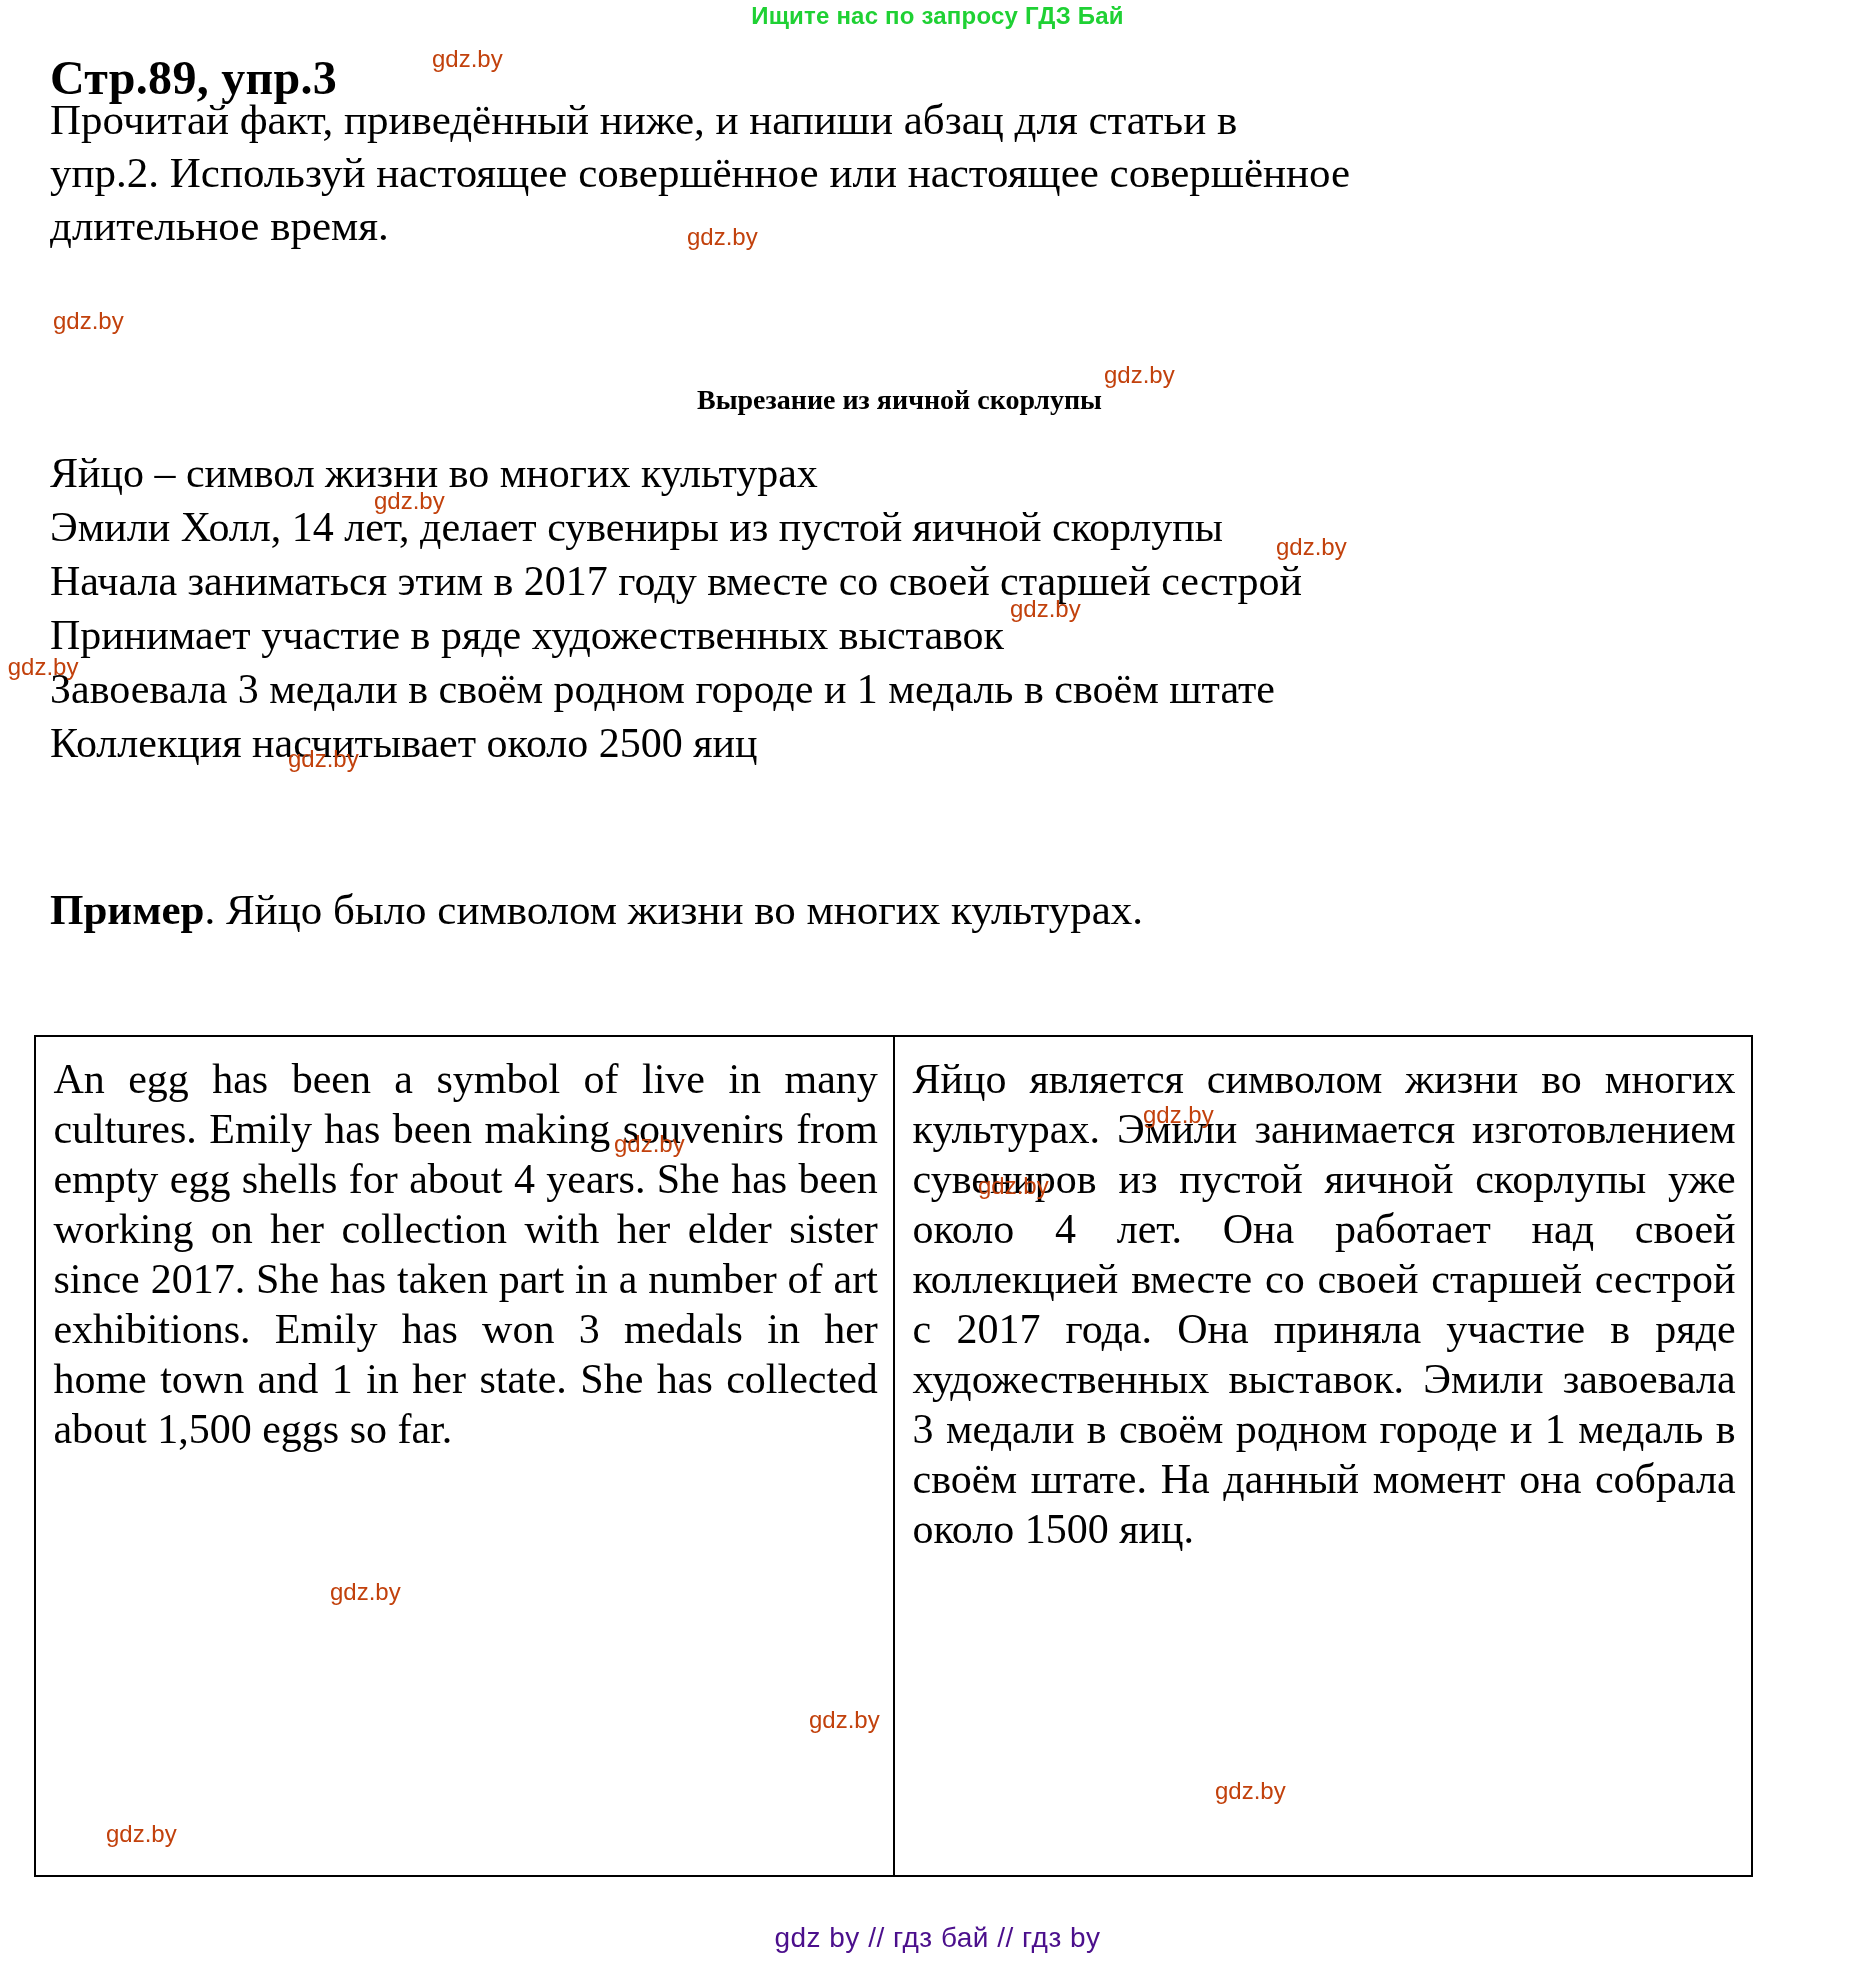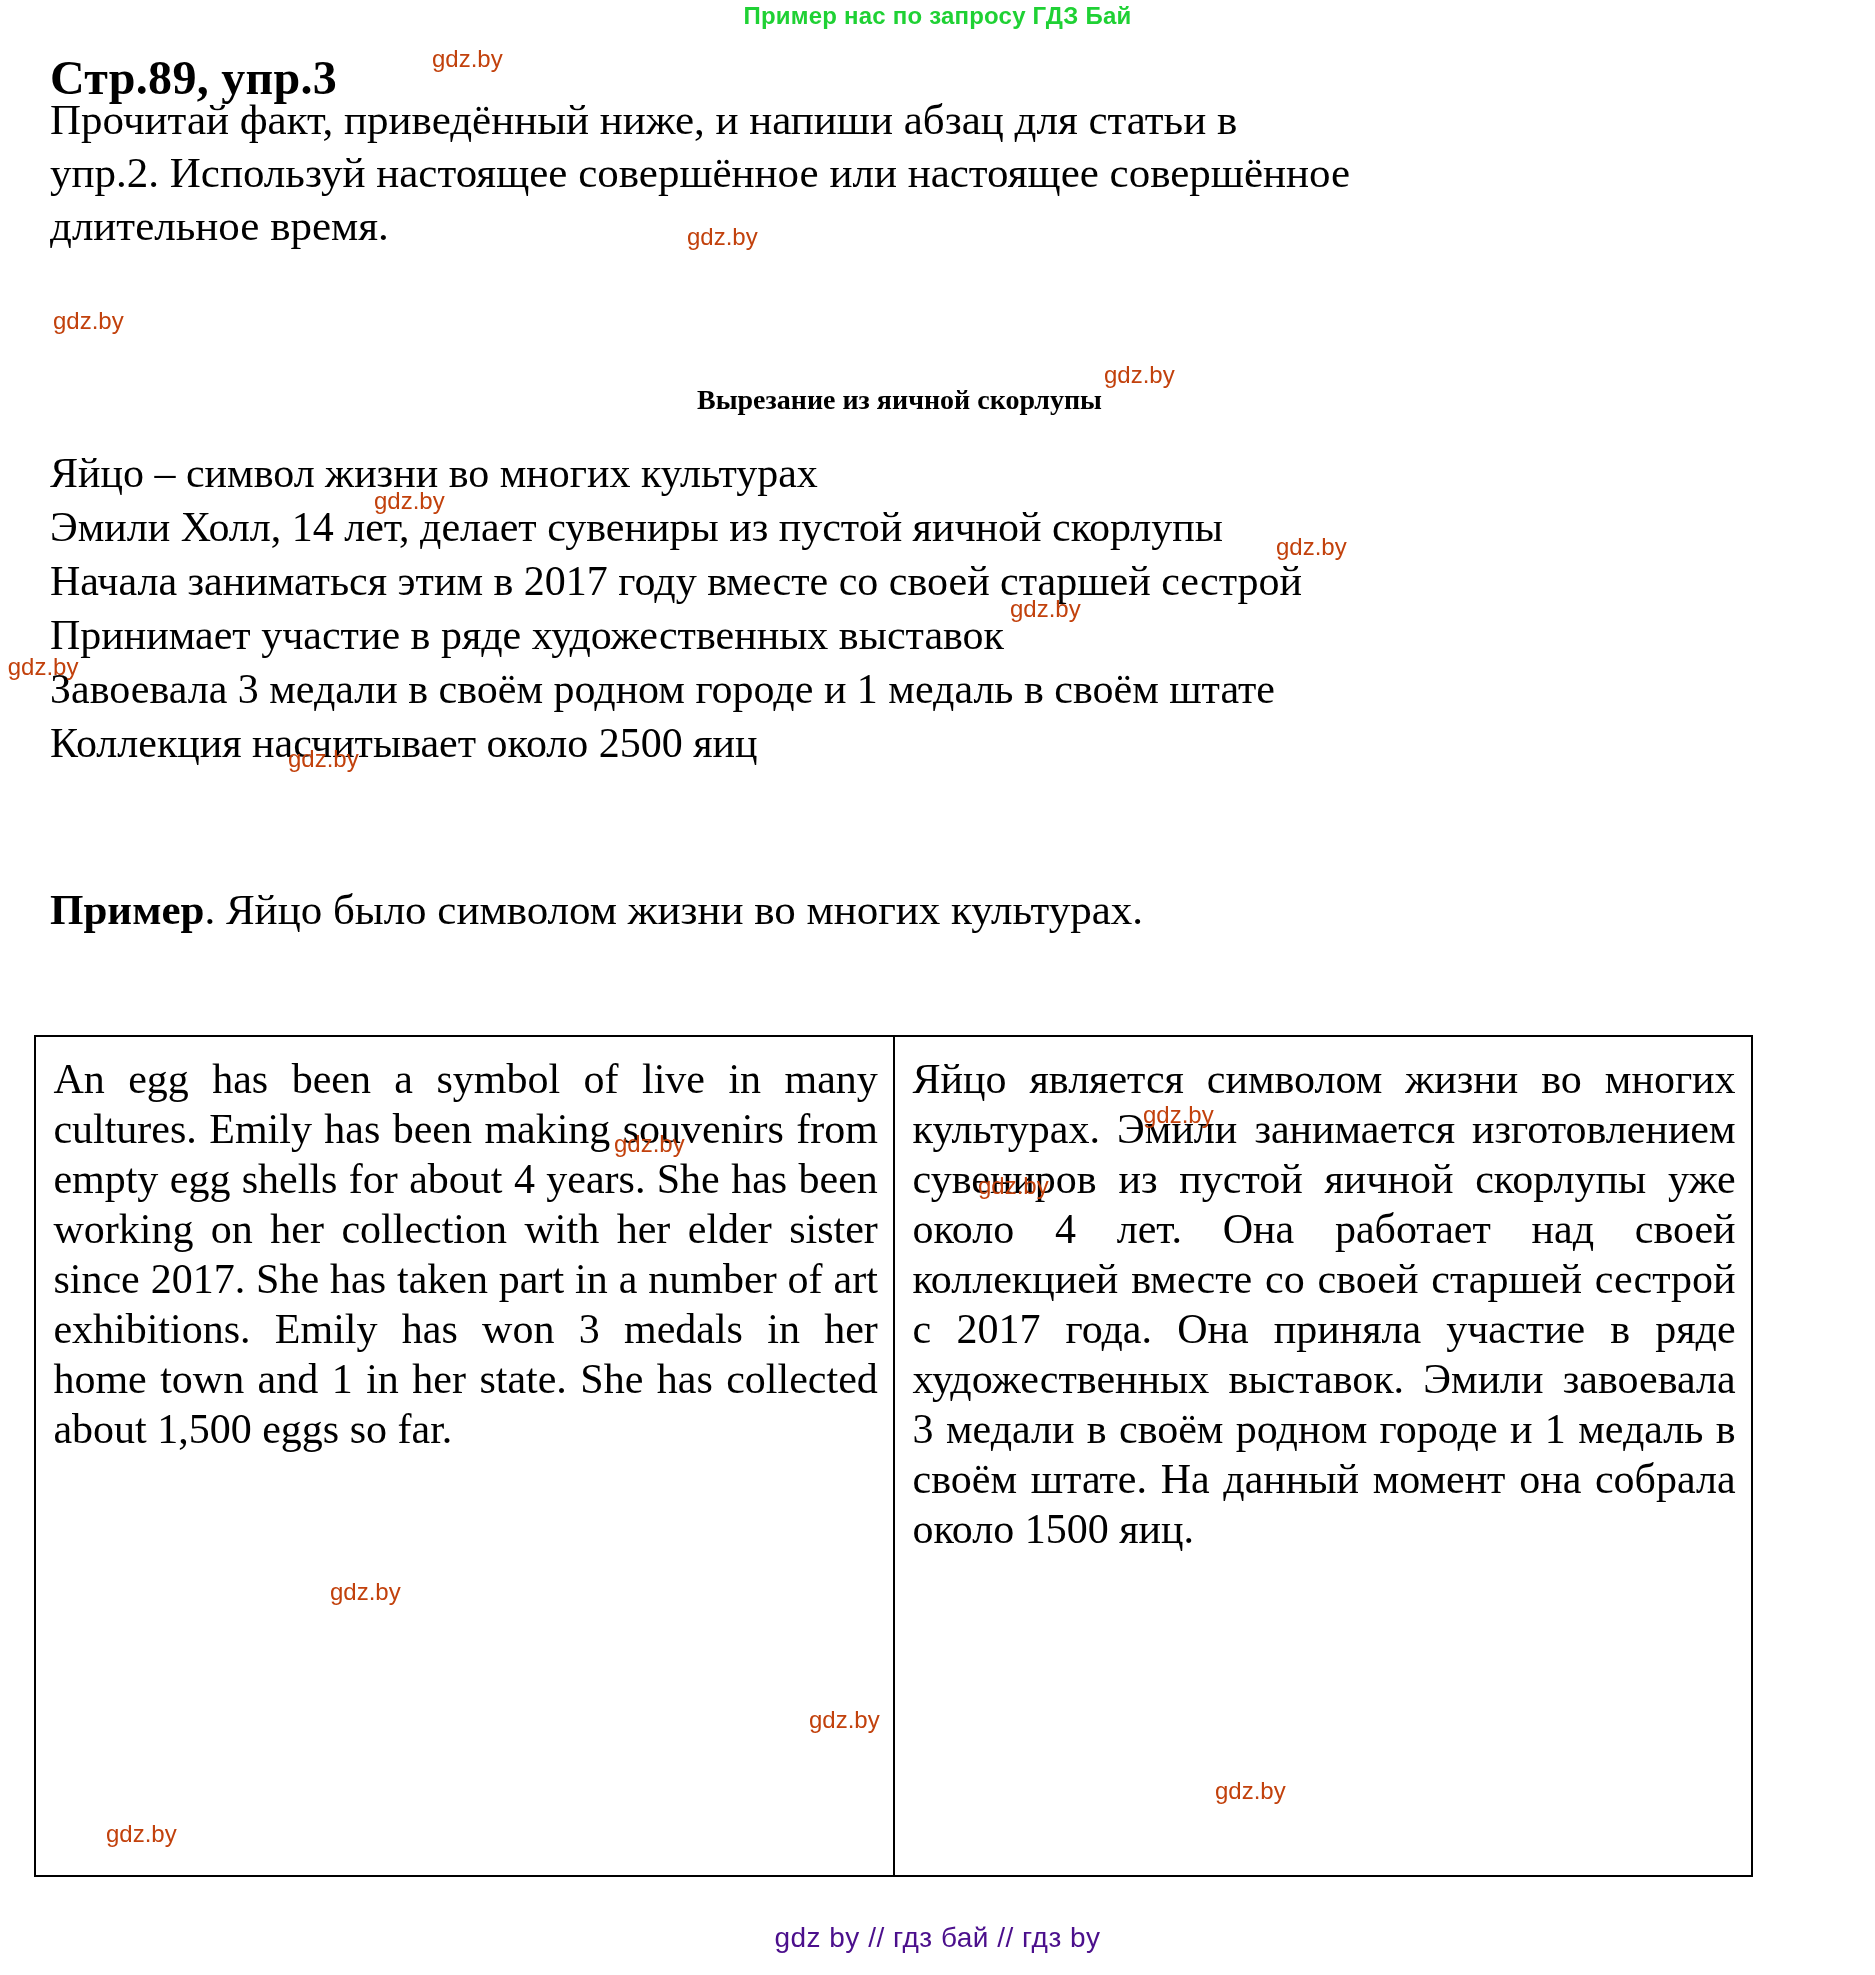--- a/index.html
+++ b/index.html
@@ -137,21 +137,21 @@
     text-align: center;
     font-family: "Liberation Sans", sans-serif;
     font-size: 28px;
     color: #4b0f8c;
     letter-spacing: 0.5px;
   }
 </style>
 </head>
 <body>
 
-<div class="promo">Пример нас по запросу ГДЗ Бай</div>
+<div class="promo">Ищите нас по запросу ГДЗ Бай</div>
 
 <div class="page">
 
   <div class="task-title">Стр.89, упр.3</div>
 
   <div class="task-body">
     <span>Прочитай факт, приведённый ниже, и напиши абзац для статьи в</span>
     <span>упр.2. Используй настоящее совершённое или настоящее совершённое</span>
     <span>длительное время.</span>
   </div>

